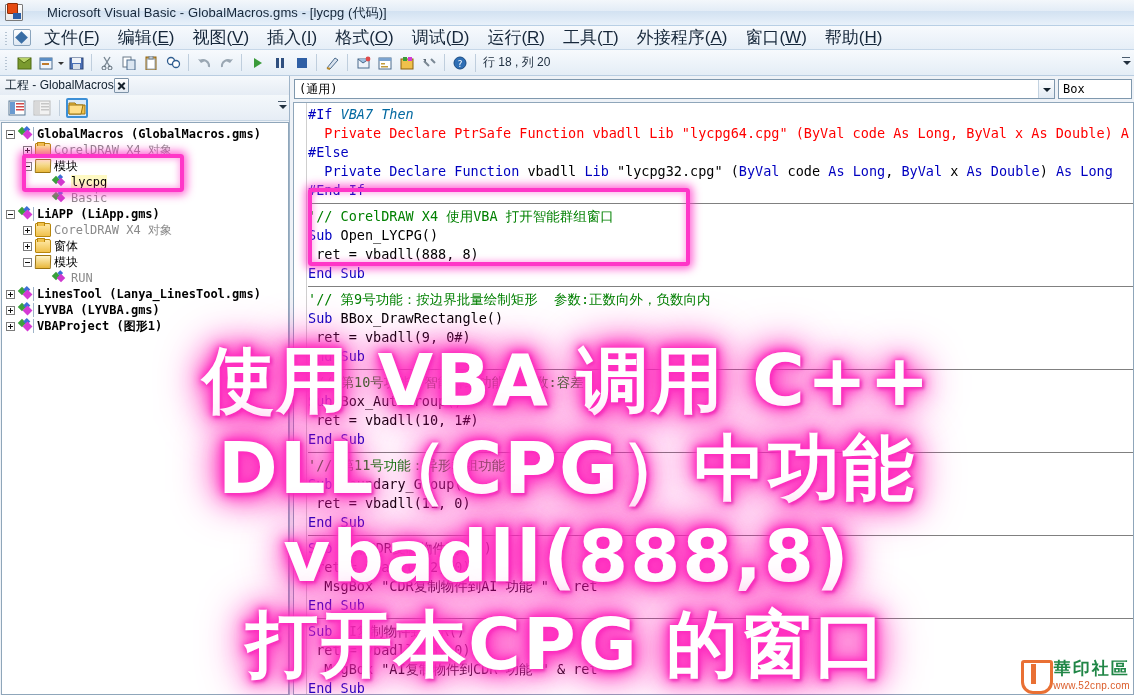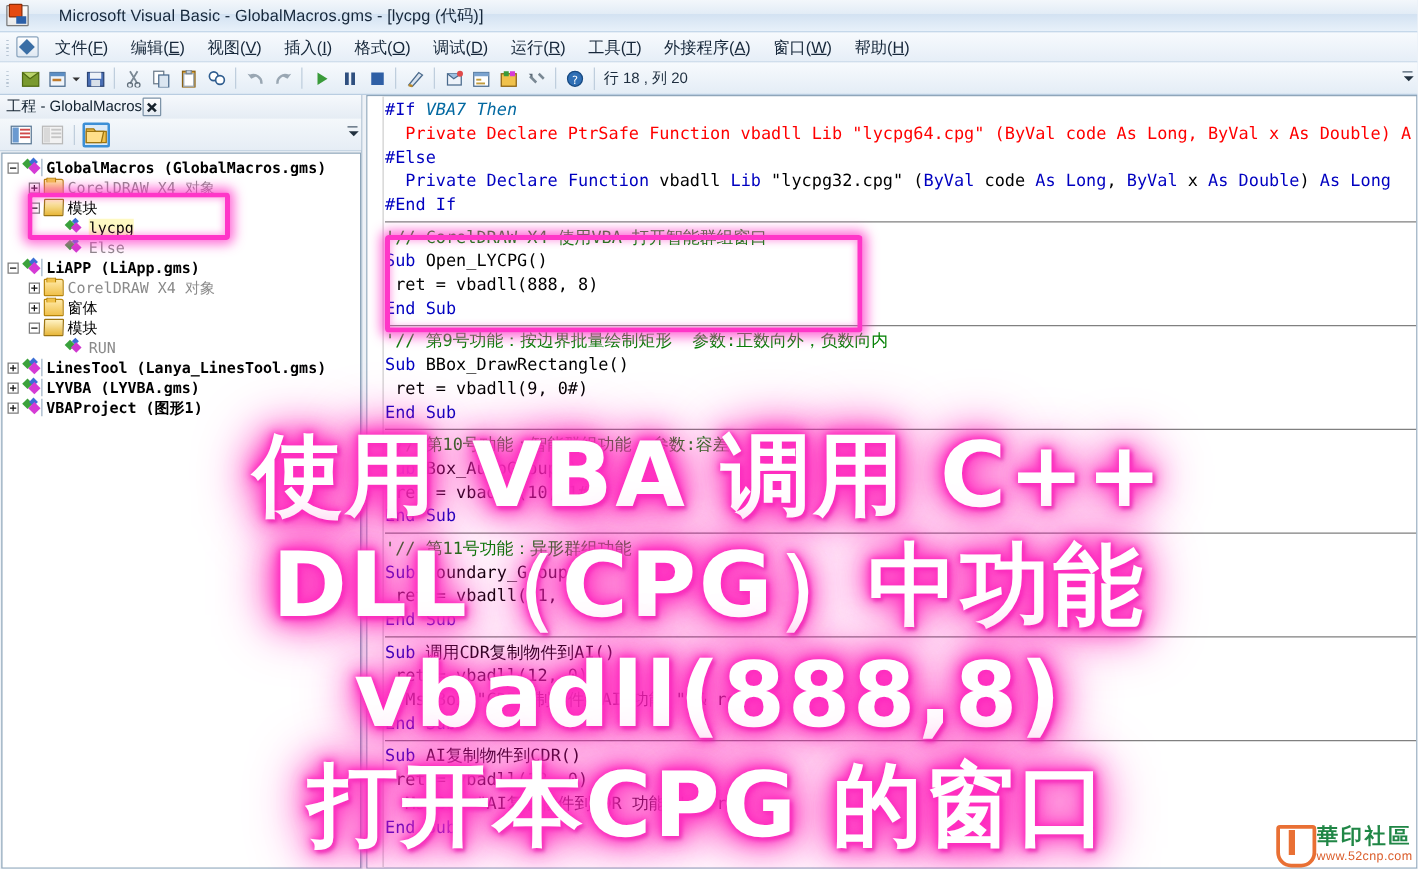--- a/index.html
+++ b/index.html
@@ -44,21 +44,21 @@
   .grip { width:7px;height:16px;margin-right:2px;flex:none;
     background-image:repeating-linear-gradient(to bottom,#b6c4d2 0 1px,transparent 1px 3px);
     background-size:2px 100%; background-repeat:no-repeat;background-position:2px 2px;}
   .menubar .m-icon{
     width:18px;height:17px;flex:none;margin:0 4px 0 1px;position:relative;
     background:linear-gradient(#ffffff,#dfe8f2);border:1px solid #8aa4bd;border-radius:2px;
   }
   .menubar .m-icon:after{content:"";position:absolute;left:3px;top:3px;width:9px;height:9px;
     background:#3a6ea5;transform:rotate(45deg);}
   .menu-item {
-    font-size:13px; color:#16273a; padding:3px 9px; white-space:nowrap; cursor:default;
+    font-size:17px; color:#16273a; padding:3px 9px; white-space:nowrap; cursor:default;
   }
   .menu-item u { text-decoration:underline; }
 
   
   .toolbar {
     height:26px; display:flex; align-items:center; gap:1px;
     background:linear-gradient(to bottom,#f7fafd,#e4edf6);
     border-bottom:1px solid #b9cde1; padding-left:3px; position:relative;
   }
   .tb { width:22px;height:21px;position:relative;flex:none;border:1px solid transparent;border-radius:2px;}
@@ -385,21 +385,21 @@
             <div class="node">
               <div class="sp" style="width: 34px;"></div>
               <div class="sp" style="width: 12px;"></div>
               <div class="ico mod"></div>
               <div class="nlabel sel">lycpg</div>
             </div>
             <div class="node">
               <div class="sp" style="width: 34px;"></div>
               <div class="sp" style="width: 12px;"></div>
               <div class="ico mod"></div>
-              <div class="nlabel grey">Else</div>
+              <div class="nlabel grey">Basic</div>
             </div>
             <div class="node">
               <div class="sp" style="width: 0px;"></div>
               <div class="exp"></div>
               <div class="ico proj"></div>
               <div class="nlabel" style="font-weight: bold;">LiAPP  (LiApp.gms)</div>
             </div>
             <div class="node">
               <div class="sp" style="width: 17px;"></div>
               <div class="exp plus"></div>
@@ -440,20 +440,29 @@
               <div class="sp" style="width: 0px;"></div>
               <div class="exp plus"></div>
               <div class="ico proj"></div>
               <div class="nlabel" style="font-weight: bold;">VBAProject  (图形1)</div>
             </div>
           </div>
       </div>
     </div>
 
     <div class="code-win">
+      <div class="combo-row">
+        <div class="combo left">
+          <span>(通用)</span>
+          <span class="arr"></span>
+        </div>
+        <div class="combo right">
+          <span>Box</span>
+        </div>
+      </div>
       <div class="code-area">
         <div class="margin-bar"></div>
         <div class="code-lines" id="code-lines"><div class="cl"><span class="kw">#If </span><span class="kw2">VBA7 </span><span class="kw2">Then</span></div><div class="cl"><span class="err">  Private Declare PtrSafe Function vbadll Lib "lycpg64.cpg" (ByVal code As Long, ByVal x As Double) A</span></div><div class="cl"><span class="kw">#Else</span></div><div class="cl"><span class="pl">  </span><span class="kw">Private Declare Function </span><span class="pl">vbadll </span><span class="kw">Lib </span><span class="pl">"lycpg32.cpg" </span><span class="pl">(</span><span class="kw">ByVal </span><span class="pl">code </span><span class="kw">As Long</span><span class="pl">, </span><span class="kw">ByVal </span><span class="pl">x </span><span class="kw">As Double</span><span class="pl">) </span><span class="kw">As Long</span></div><div class="cl"><span class="kw">#End If</span></div><div class="divider"></div><div class="cl"><span class="cm">'// CorelDRAW X4 使用VBA 打开智能群组窗口</span></div><div class="cl"><span class="kw">Sub </span><span class="pl">Open_LYCPG()</span></div><div class="cl"><span class="pl"> ret = vbadll(888, 8)</span></div><div class="cl"><span class="kw">End Sub</span></div><div class="divider"></div><div class="cl"><span class="cm">'// 第9号功能：按边界批量绘制矩形  参数:正数向外，负数向内</span></div><div class="cl"><span class="kw">Sub </span><span class="pl">BBox_DrawRectangle()</span></div><div class="cl"><span class="pl"> ret = vbadll(9, 0#)</span></div><div class="cl"><span class="kw">End Sub</span></div><div class="divider"></div><div class="cl"><span class="cm">'// 第10号功能：智能群组功能  参数:容差</span></div><div class="cl"><span class="kw">Sub </span><span class="pl">Box_AutoGroup()</span></div><div class="cl"><span class="pl"> ret = vbadll(10, 1#)</span></div><div class="cl"><span class="kw">End Sub</span></div><div class="divider"></div><div class="cl"><span class="cm">'// 第11号功能：异形群组功能</span></div><div class="cl"><span class="kw">Sub </span><span class="pl">Boundary_Group()</span></div><div class="cl"><span class="pl"> ret = vbadll(11, 0)</span></div><div class="cl"><span class="kw">End Sub</span></div><div class="divider"></div><div class="cl"><span class="kw">Sub </span><span class="pl">调用CDR复制物件到AI()</span></div><div class="cl"><span class="pl"> ret = vbadll(12, 0)</span></div><div class="cl"><span class="pl">  MsgBox "CDR复制物件到AI 功能 " &amp; ret</span></div><div class="cl"><span class="kw">End Sub</span></div><div class="divider"></div><div class="cl"><span class="kw">Sub </span><span class="pl">AI复制物件到CDR()</span></div><div class="cl"><span class="pl"> ret = vbadll(13, 0)</span></div><div class="cl"><span class="pl">  MsgBox "AI复制物件到CDR 功能 " &amp; ret</span></div><div class="cl"><span class="kw">End Sub</span></div></div>
       </div>
     </div>
   </div>
 
   <div class="pinkbox" style="left:22px;top:154px;width:162px;height:38px;"></div>
   <div class="pinkbox" style="left:308px;top:188px;width:382px;height:78px;"></div>
 

